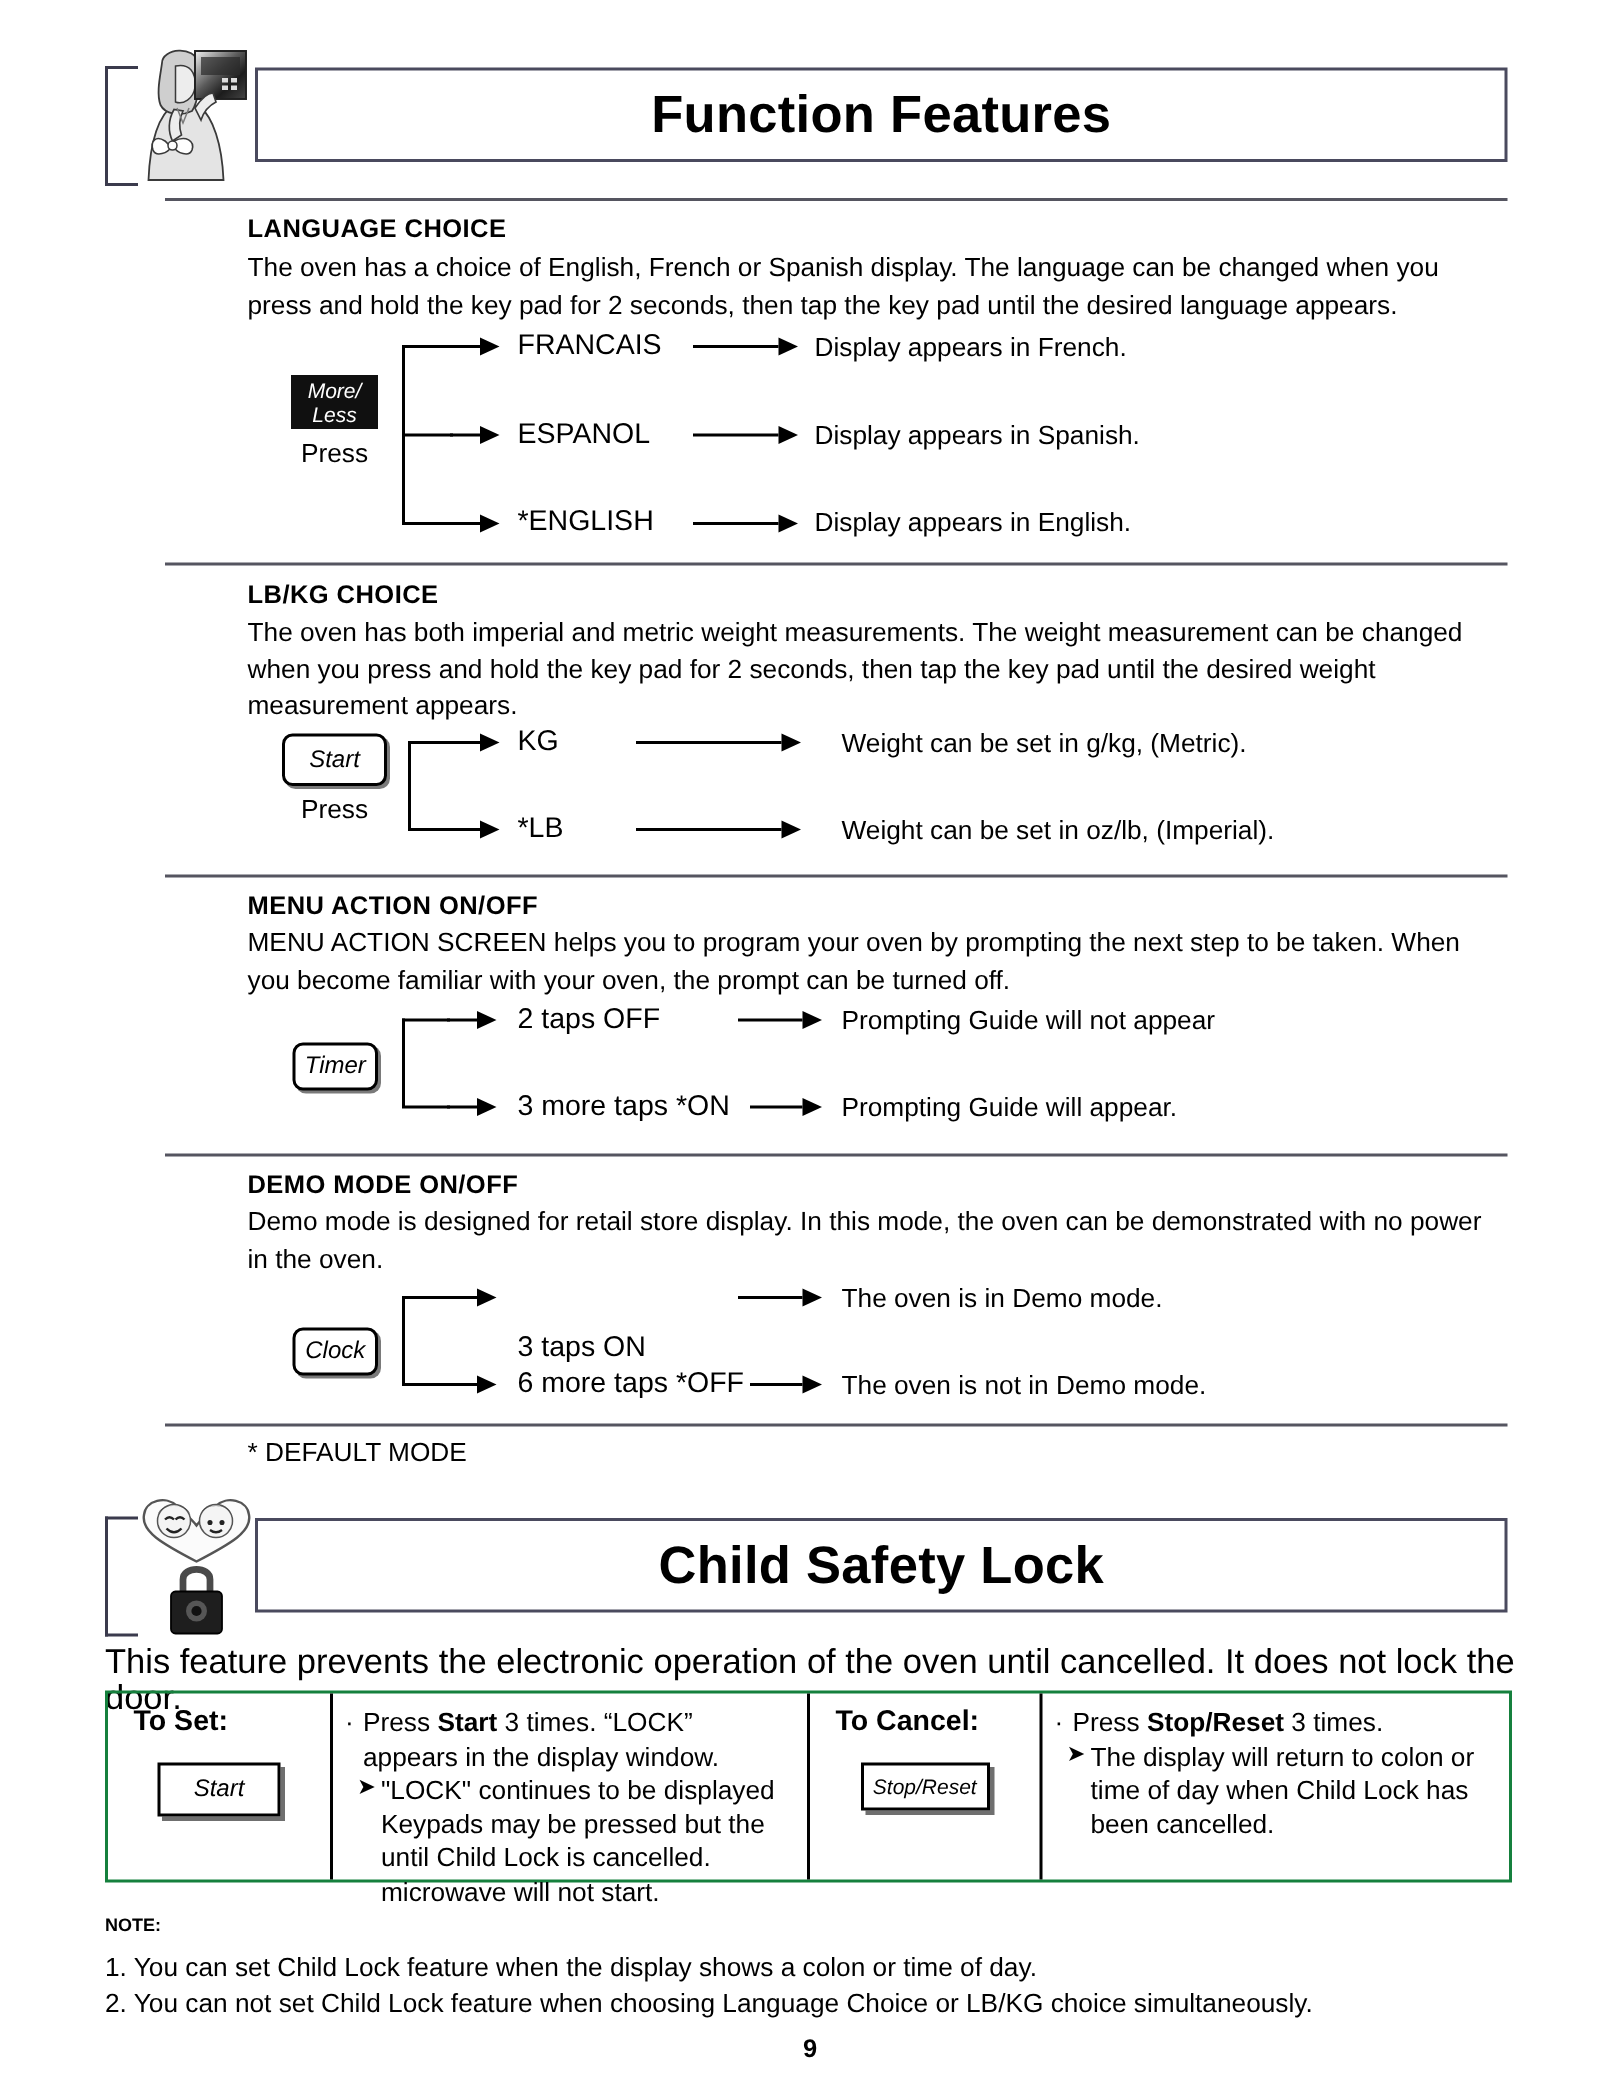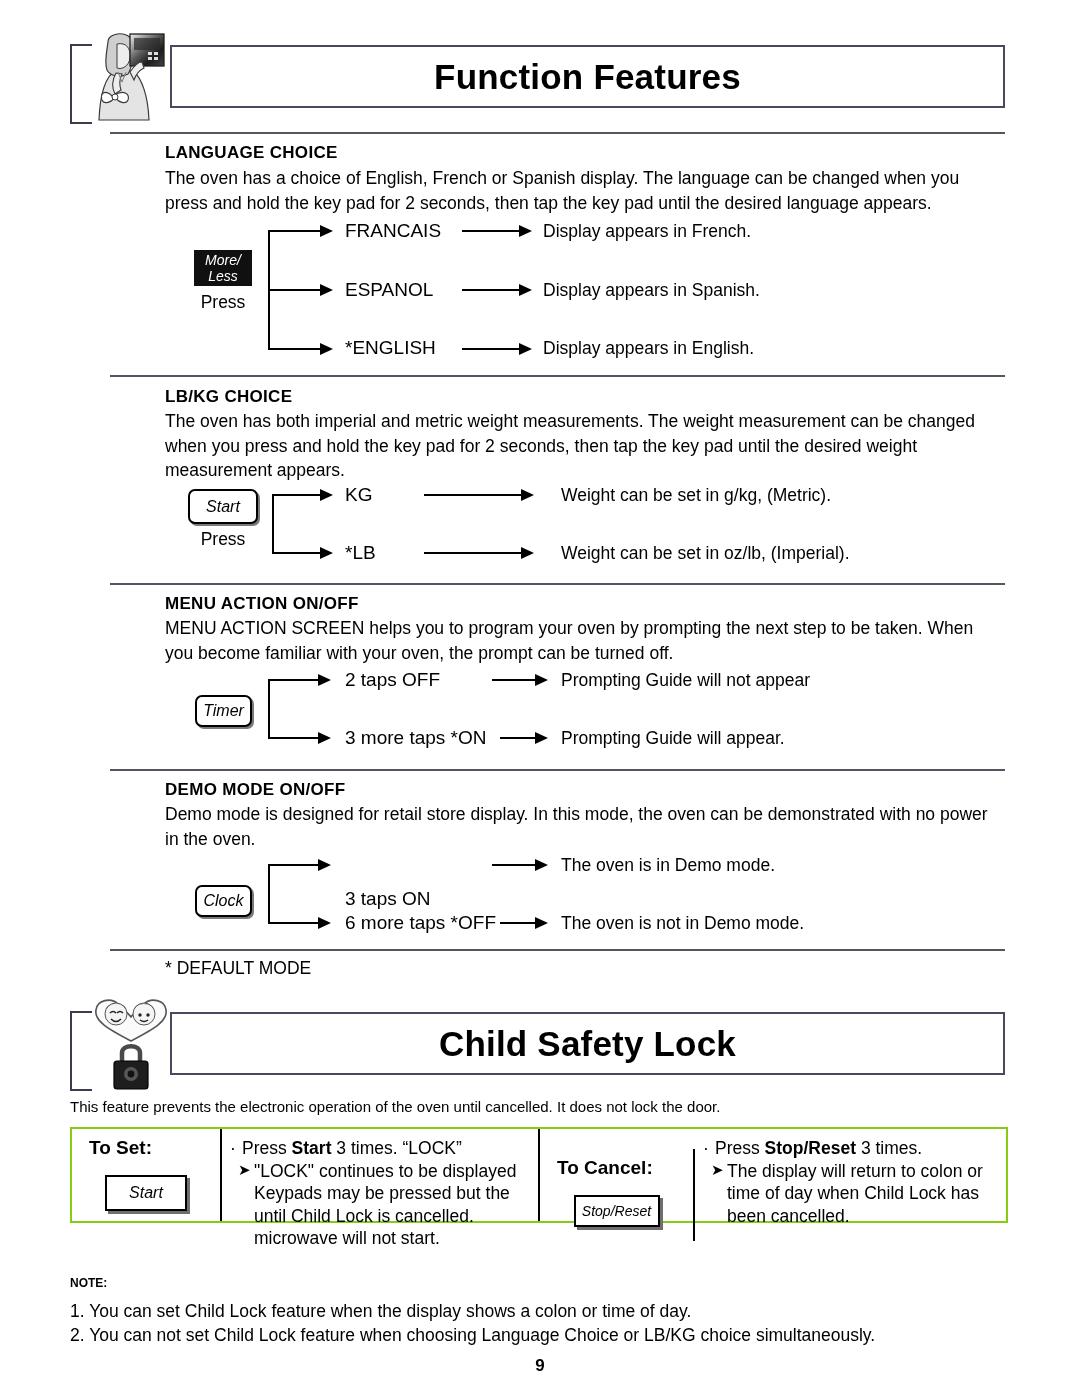--- a/index.html
+++ b/index.html
@@ -171,30 +171,30 @@
     position: absolute;
     left: 165px;
     font-size: 17.5px;
   }
 
   
   .lock-intro {
     position: absolute;
     left: 70px;
     width: 940px;
-    font-size: 15px;
+    font-size: 23px;
     line-height: 24px;
   }
   .lock-table {
     position: absolute;
     left: 70px;
     top: 1127px;
     width: 938px;
-    height: 96px;
-    border: 2px solid #84cc16;
+    height: 128px;
+    border: 2px solid #15803d;
     box-sizing: border-box;
     display: flex;
   }
   .lock-cell {
     position: relative;
     box-sizing: border-box;
     height: 100%;
   }
   .lock-cell.divider { border-right: 2px solid #000; }
   .cell-title {
@@ -454,30 +454,31 @@
     <div class="cell-btn-wrap">
       <div class="cell-btn" style="width:82px; height:36px;">Start</div>
     </div>
   </div>
 
   <div class="lock-cell divider" style="width:318px;">
     <div class="cell-text">
       <div class="bullet-line">
         <span class="dot">·</span><span>Press </span><span class="b">Start</span><span> 3 times. “LOCK”</span>
       </div>
+      <div class="cont-line" style="padding-left:12px;">appears in the display window.</div>
       <div class="sub-line">
         <span class="tri">➤</span><span>"LOCK" continues to be displayed</span>
       </div>
       <div class="cont-line">Keypads may be pressed but the</div>
       <div class="cont-line">until Child Lock is cancelled.</div>
       <div class="cont-line">microwave will not start.</div>
     </div>
   </div>
 
-  <div class="lock-cell divider" style="width:155px;margin-top:20px;">
+  <div class="lock-cell divider" style="width:155px;">
     <div class="cell-title">To Cancel:</div>
     <div class="cell-btn-wrap">
       <div class="cell-btn" style="width:86px; height:32px; font-size:14px;">Stop/Reset</div>
     </div>
   </div>
 
   <div class="lock-cell" style="flex:1;">
     <div class="cell-text">
       <div class="bullet-line">
         <span class="dot">·</span><span>Press </span><span class="b">Stop/Reset</span><span> 3 times.</span>

